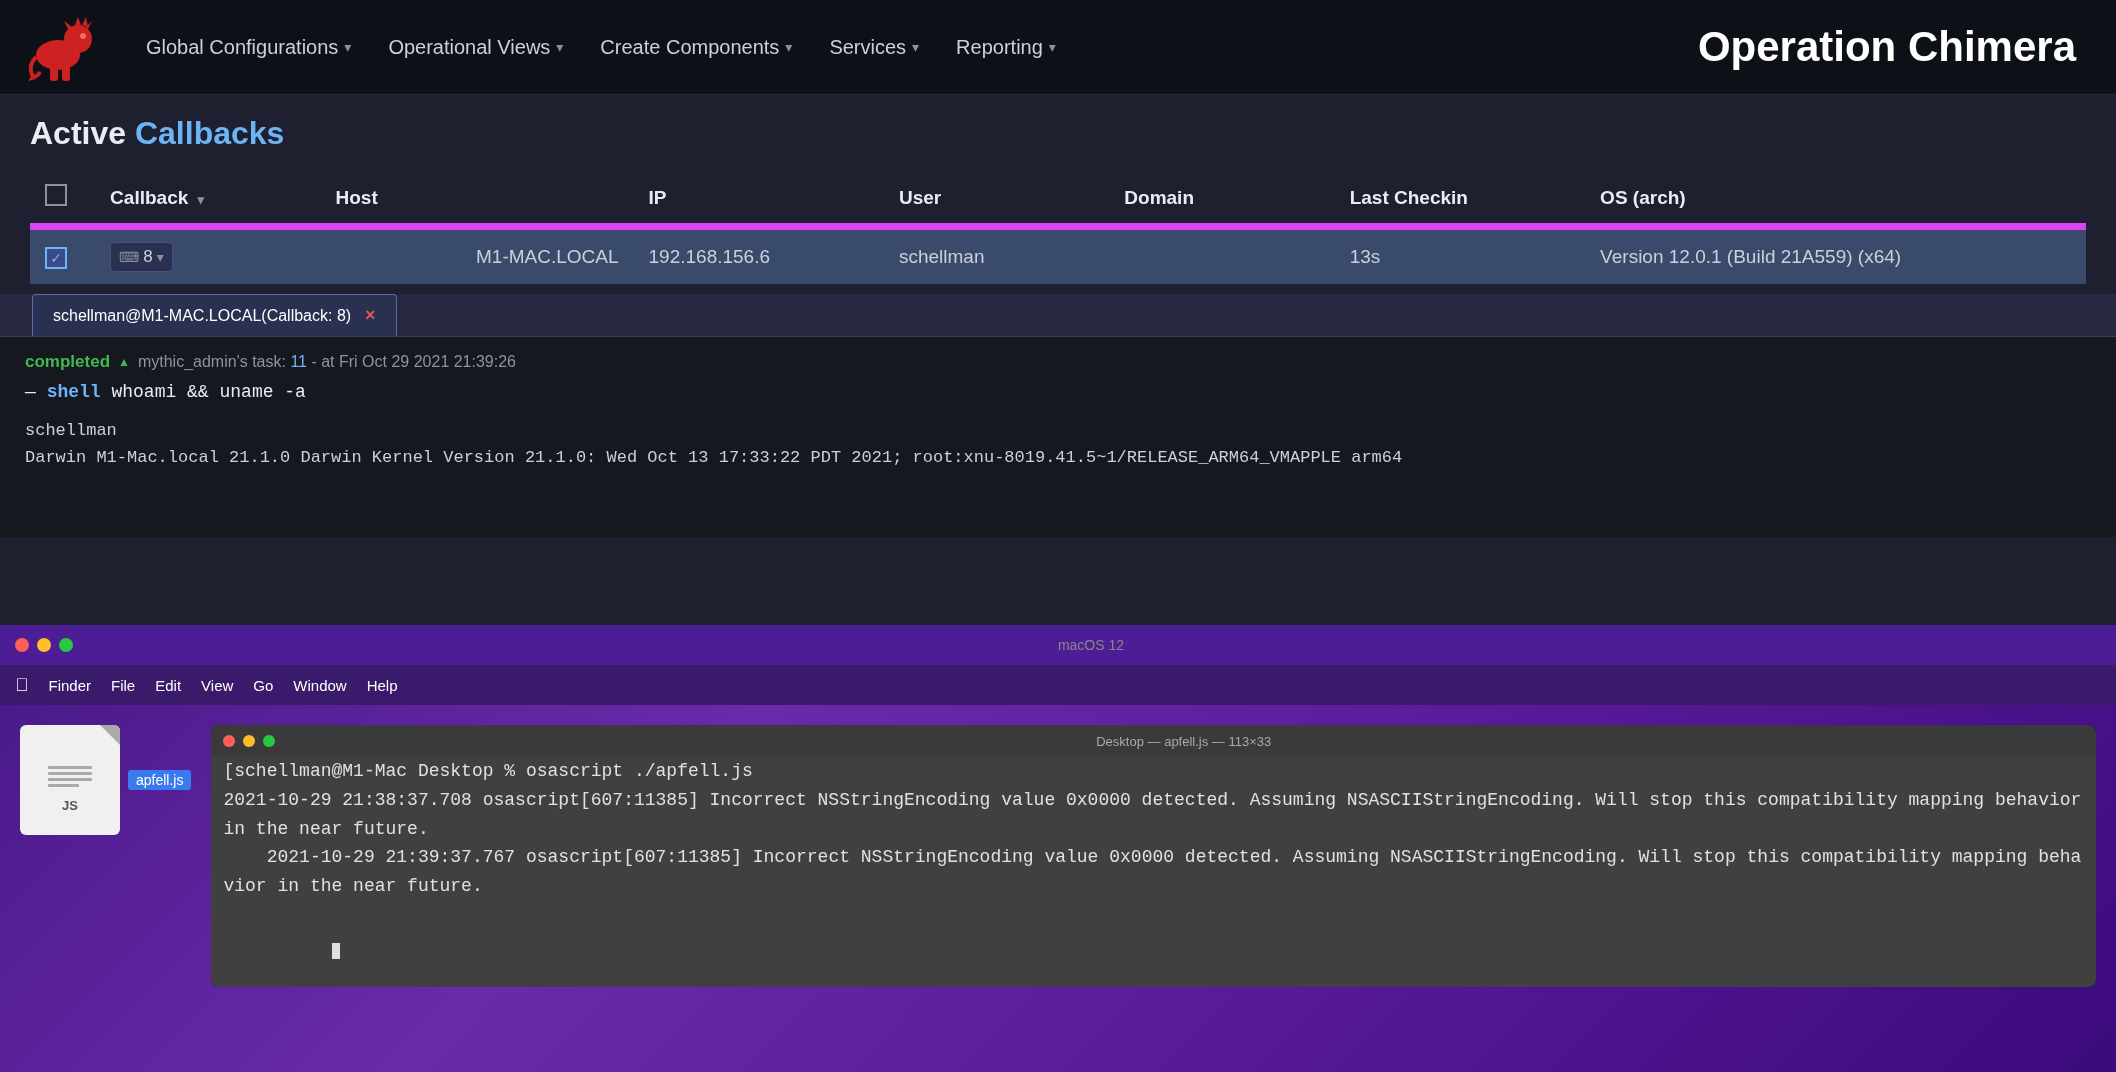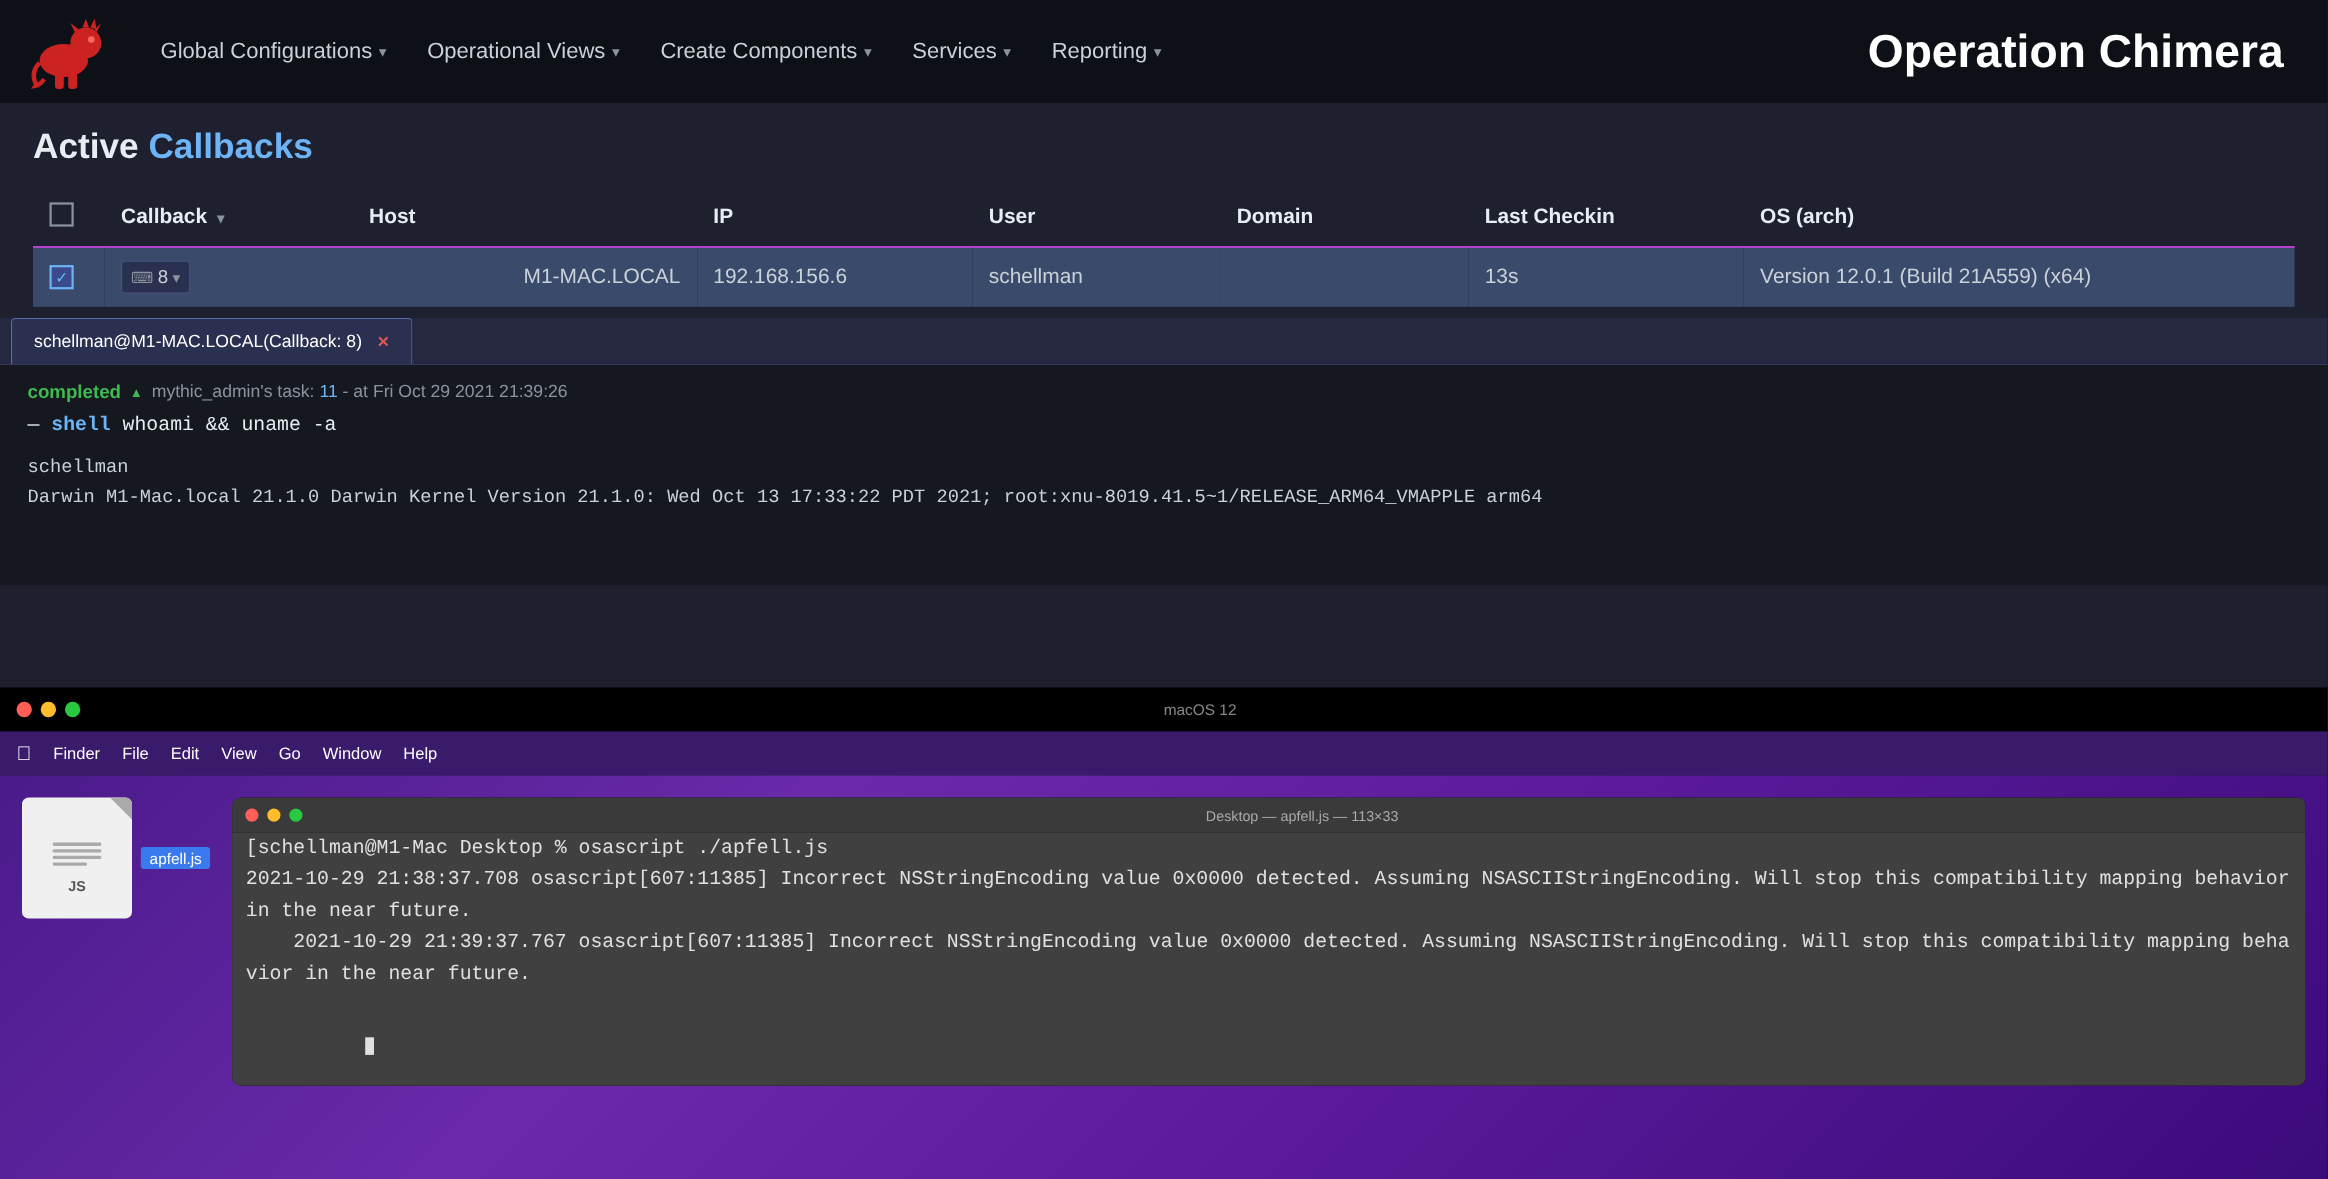--- a/index.html
+++ b/index.html
@@ -71,21 +71,21 @@
     .callbacks-table {
       width: 100%;
       border-collapse: collapse;
     }
     .callbacks-table th {
       color: #e6edf3;
       font-size: 19px;
       font-weight: 700;
       text-align: left;
       padding: 12px 15px;
-      border-bottom: 1px solid #d946ef;
+      border-bottom: 7px solid #d946ef;
     }
     .callbacks-table td {
       color: #c9d1d9;
       font-size: 19px;
       padding: 12px 15px;
     }
     .callbacks-table tr.selected-row {
       background: #3a4a6b;
     }
     .col-checkbox { width: 50px; }
@@ -143,20 +143,21 @@
       border-bottom: none;
       padding: 10px 20px;
       color: #c9d1d9;
       font-size: 16px;
       cursor: pointer;
       display: flex;
       align-items: center;
       gap: 8px;
       border-radius: 4px 4px 0 0;
       margin-right: 4px;
+      margin-left: 22px;
     }
     .tab-item.active {
       background: #2a3050;
       border-color: #5a6aaa;
       color: #fff;
     }
     .tab-close {
       color: #e05555;
       font-weight: bold;
       font-size: 18px;
@@ -205,21 +206,21 @@
       line-height: 1.6;
     }
     .task-output-line { white-space: pre; }
 
     
     .macos-overlay {
       position: relative;
       margin-top: 0;
     }
     .macos-titlebar {
-      background: #000000;
+      background: #4c1d95;
       height: 40px;
       display: flex;
       align-items: center;
       padding: 0 15px;
       gap: 8px;
     }
     .macos-btn { width: 14px; height: 14px; border-radius: 50%; }
     .macos-btn.close { background: #ff5f57; }
     .macos-btn.minimize { background: #ffbd2e; }
     .macos-btn.maximize { background: #28c840; }

